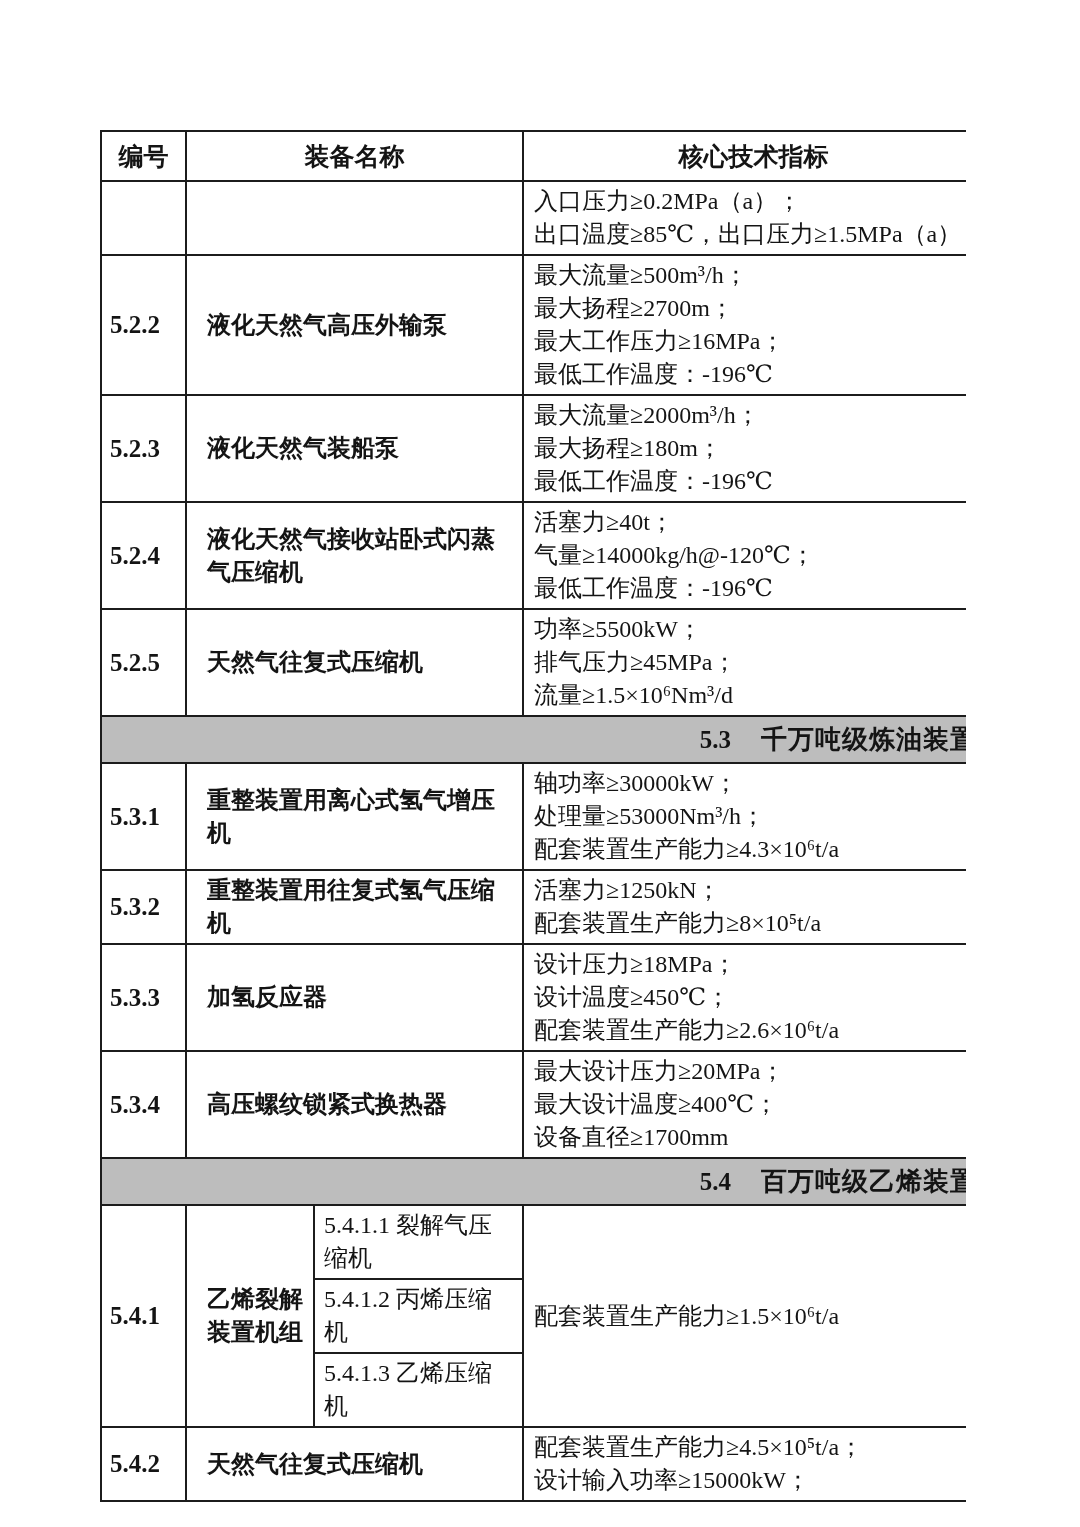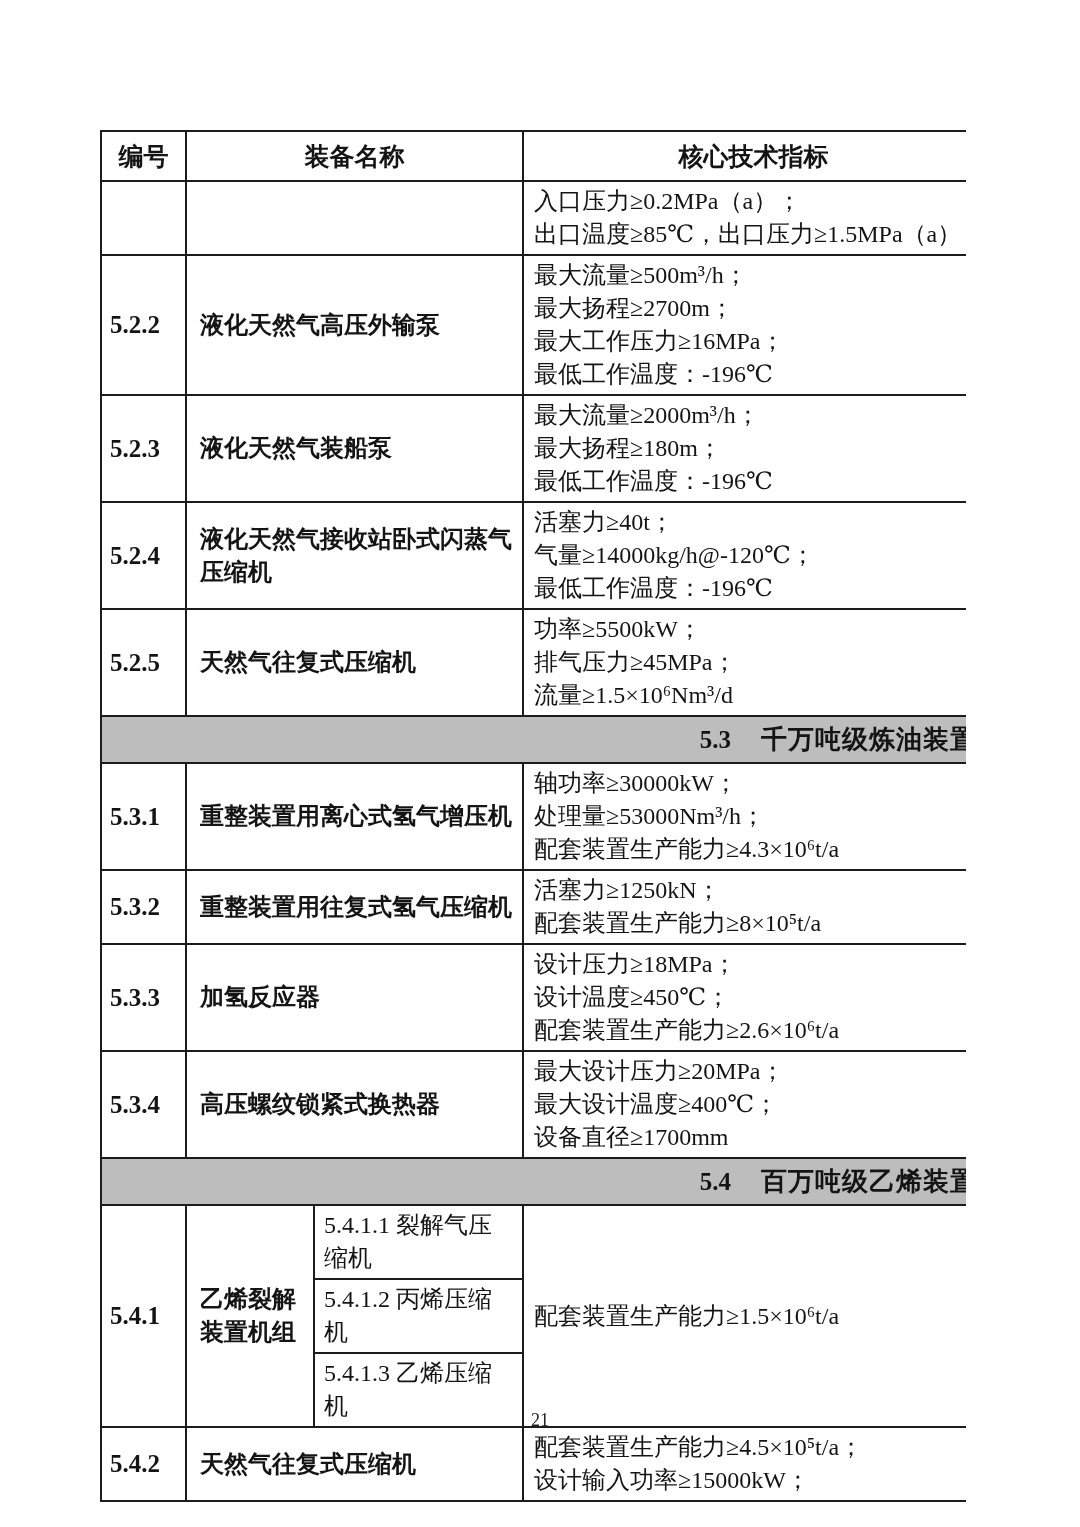--- a/index.html
+++ b/index.html
@@ -37,21 +37,21 @@
   }
   td.num {
     text-align: left;
     font-weight: 700;
     font-size: 25px;
   }
   td.name {
     font-weight: 700;
     font-size: 24px;
     line-height: 33px;
-    padding-left: 13px;
+    padding-left: 20px;
   }
   td.specs {
     font-size: 24px;
     line-height: 33px;
     padding-left: 10px;
   }
   td.specs .line { white-space: nowrap; }
   td.subitem {
     font-weight: 400;
     font-size: 24px;
@@ -227,15 +227,14 @@
       <td class="name" colspan="2">天然气往复式压缩机</td>
       <td class="specs">
         <div class="line">配套装置生产能力≥4.5×10⁵t/a；</div>
         <div class="line">设计输入功率≥15000kW；</div>
       </td>
     </tr>
 
   </tbody>
     </table>
 
-  <div class="footer-pagenum">21</div>
 
 </div>
 
 </body></html>

